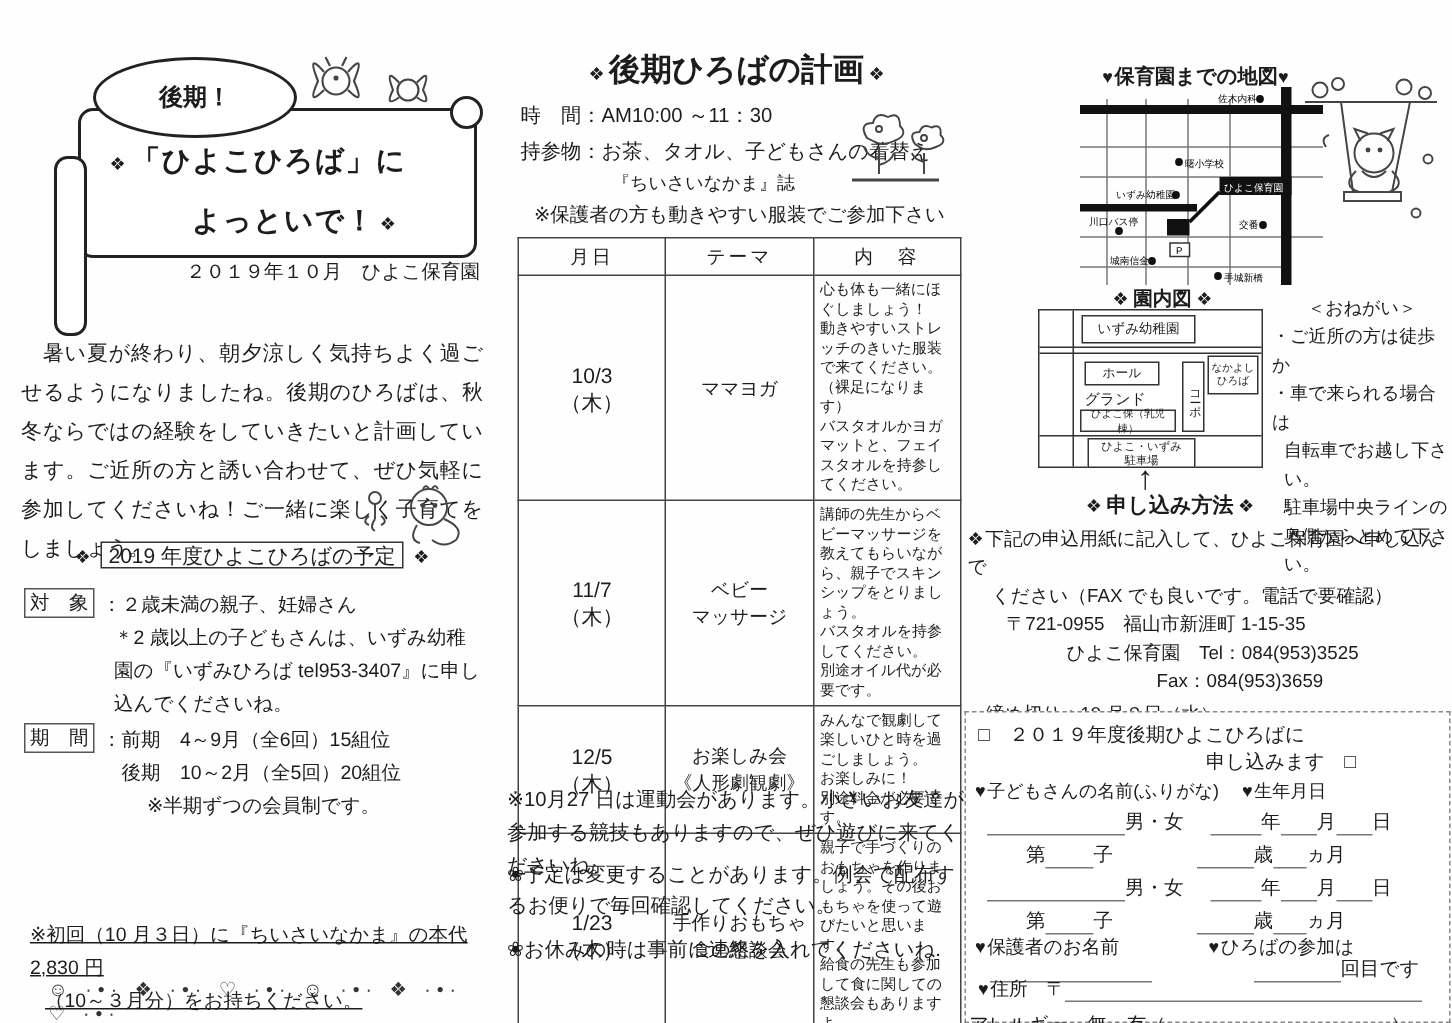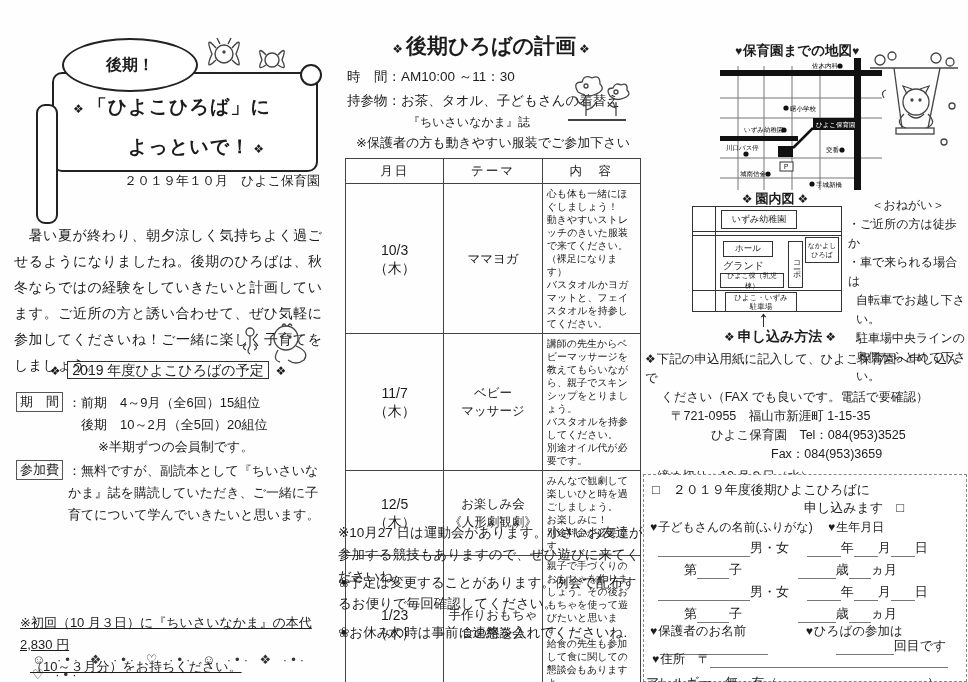--- a/index.html
+++ b/index.html
@@ -86,31 +86,32 @@
 </svg>
 
 <div class="abs center" style="left:14px;top:362px;width:308px;font-size:14px;">
   <span class="orn">❖</span>
   <span class="boxed">2019 年度ひよこひろばの予定</span>
   <span class="orn">❖</span>
 </div>
 
 <div class="abs" style="left:16px;top:392px;width:306px;font-size:13px;line-height:22px;">
   <div class="info-row">
+    <span class="label-box">対　象</span>
+    <div class="info-text">
+      <div>：２歳未満の親子、妊婦さん</div>
+      <div style="padding-left:8px;">＊2 歳以上の子どもさんは、いずみ幼稚園の『いずみひろば tel953-3407』に申し込んでくださいね。</div>
+    </div>
+  </div>
+  <div class="info-row">
     <span class="label-box">期　間</span>
     <div class="info-text">
       <div>：前期　4～9月（全6回）15組位</div>
       <div style="padding-left:13px;">後期　10～2月（全5回）20組位</div>
       <div style="padding-left:30px;">※半期ずつの会員制です。</div>
-    </div>
-  </div>
-  <div class="info-row">
-    <span class="label-box">参加費</span>
-    <div class="info-text">
-      <div>：無料ですが、副読本として『ちいさいなかま』誌を購読していただき、ご一緒に子育てについて学んでいきたいと思います。</div>
     </div>
   </div>
 </div>
 
 <div class="abs" style="left:20px;top:612px;width:302px;font-size:13px;line-height:22px;">
   <span class="uline">※初回（10 月３日）に『ちいさいなかま』の本代 2,830 円</span><br>
   <span class="uline" style="margin-left:10px;">（10～３月分）をお持ちください。</span>
 </div>
 
 <div class="abs" style="left:32px;top:652px;width:290px;font-size:13px;letter-spacing:4px;color:#333;">☺ ·•· ❖ ·•· ♡ ·•· ☺ ·•· ❖ ·•· ♡ ·•·</div>

